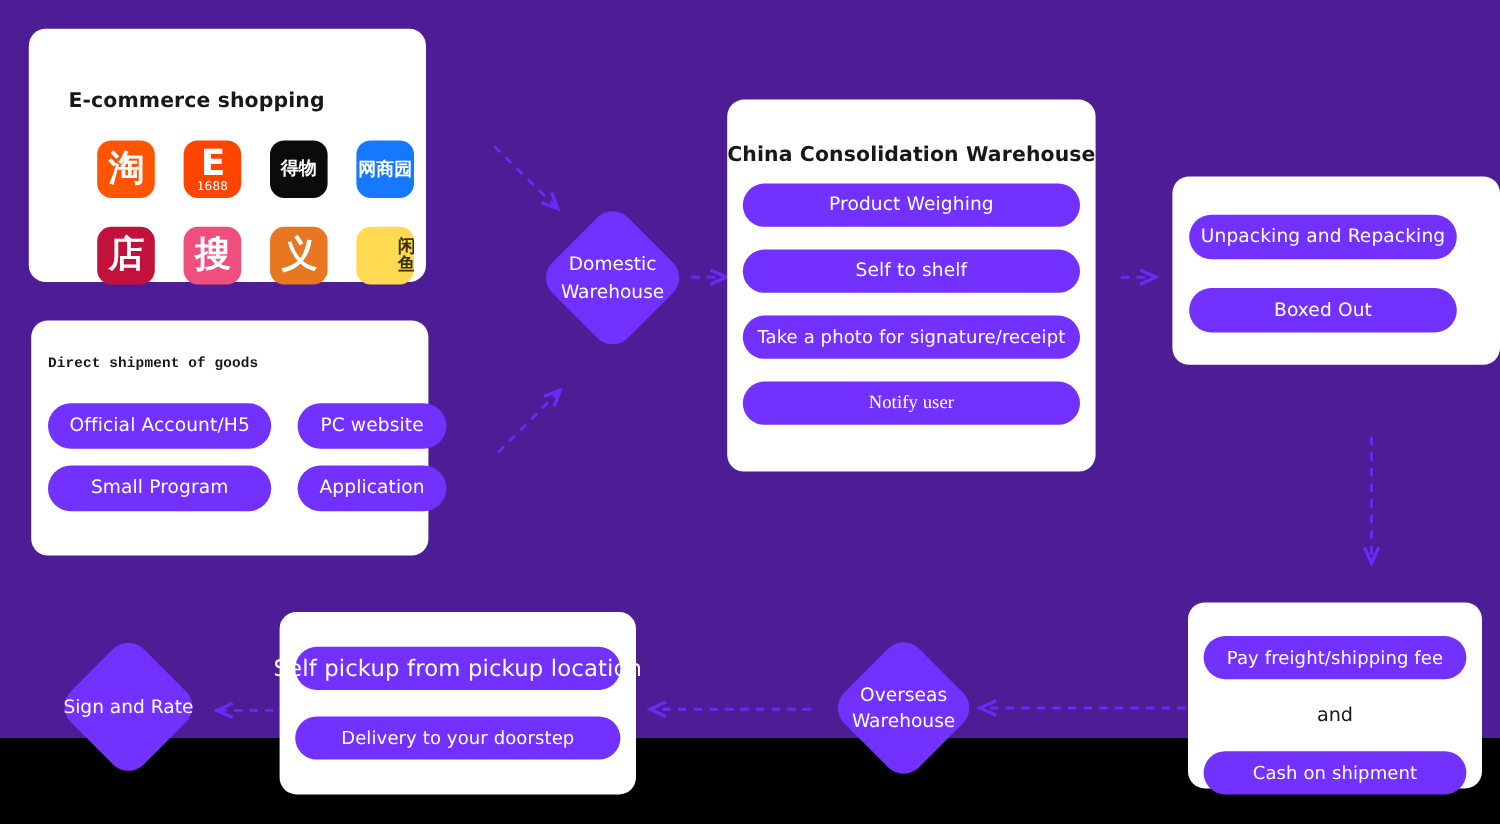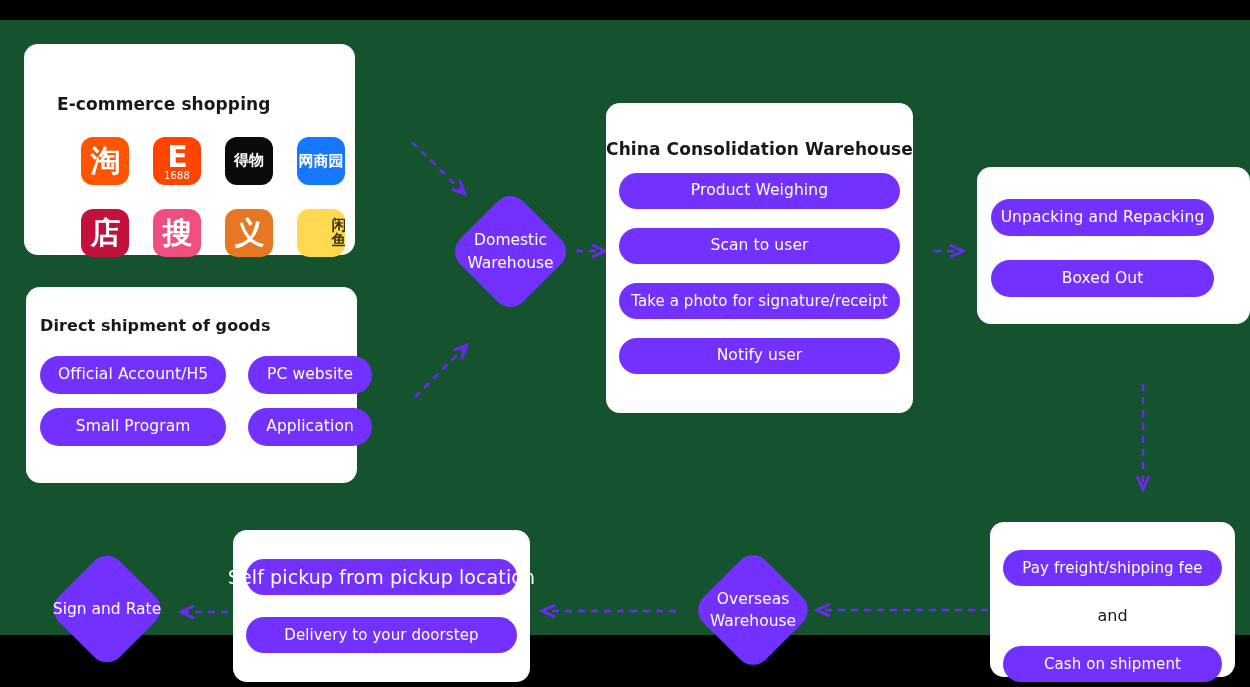--- a/index.html
+++ b/index.html
@@ -2,21 +2,21 @@
 <html><head>
 <meta charset="utf-8">
 <style>
   * { box-sizing: border-box; margin: 0; padding: 0; }
   html, body {
     width: 1250px; height: 687px;
     background: #000000;
     font-family: "DejaVu Sans", "Liberation Sans", sans-serif;
     overflow: hidden;
   }
-  #stage { position: relative; width: 1250px; height: 615px; background:#14532d;margin-top:20px; }
+  #stage { position: relative; width: 1250px; height: 615px; background:#4c1d95; }
 
   
   .card {
     position: absolute;
     background: #ffffff;
     border-radius: 14px;
   }
   .card-title {
     color: #17181a;
     font-size: 17px;
@@ -143,21 +143,21 @@
         <div class="icon-tile" style="background: rgb(232, 119, 34);">
           <span class="icon-glyph" style="color: rgb(255, 255, 255);">义</span>
         </div>
         <div class="icon-tile" style="background: rgb(255, 217, 81);">
           <span class="icon-glyph small" style="color: rgb(58, 48, 0); padding-left: 36px;">闲鱼</span>
         </div>
       </div>
   </div>
 
   <div class="card" style="left:26px; top:267px; width:331px; height:196px;">
-    <div class="card-title" style="position:absolute; left:14px; top:29px; font-size:16px;">Direct shipment of goods</div>
+    <div class="card-title" style="position:absolute; left:14px; top:29px; font-size:12px;font-family:Liberation Mono, monospace;">Direct shipment of goods</div>
     <div style="position:absolute; left:14px; top:69px; display:grid;
                 grid-template-columns:auto auto; gap:14px 22px; justify-content:start;">
       <div class="pill" style="height:38px; padding:0 18px;">Official Account/H5</div>
       <div class="pill" style="height:38px; padding:0 18px;">PC website</div>
       <div class="pill" style="height:38px; padding:0 18px;">Small Program</div>
       <div class="pill" style="height:38px; padding:0 18px;">Application</div>
     </div>
   </div>
 
   <div class="diamond" style="left:466px; top:187px; width:89px; height:89px;"></div>
@@ -165,23 +165,23 @@
     <span>Domestic</span>
     <span>Warehouse</span>
   </div>
 
   <div class="card" style="left:606px; top:83px; width:307px; height:310px;">
     <div class="card-title" style="position:absolute; left:0; right:0; top:108px; text-align:center;
                 transform:translateY(-72px);">China Consolidation Warehouse</div>
     <div style="position:absolute; left:13px; top:70px; right:13px;
                 display:flex; flex-direction:column; gap:19px;">
       <div class="pill" style="height:36px;">Product Weighing</div>
-      <div class="pill" style="height:36px;">Scan to user</div>
+      <div class="pill" style="height:36px;">Self to shelf</div>
       <div class="pill" style="height:36px; font-size:15px;">Take a photo for signature/receipt</div>
-      <div class="pill" style="height:36px;">Notify user</div>
+      <div class="pill" style="height:36px;font-family:Liberation Serif, serif;">Notify user</div>
     </div>
   </div>
 
   <div class="card" style="left:977px; top:147px; width:273px; height:157px;">
     <div style="position:absolute; left:14px; top:32px; width:223px;
                 display:flex; flex-direction:column; gap:24px;">
       <div class="pill" style="height:37px;">Unpacking and Repacking</div>
       <div class="pill" style="height:37px;">Boxed Out</div>
     </div>
   </div>

